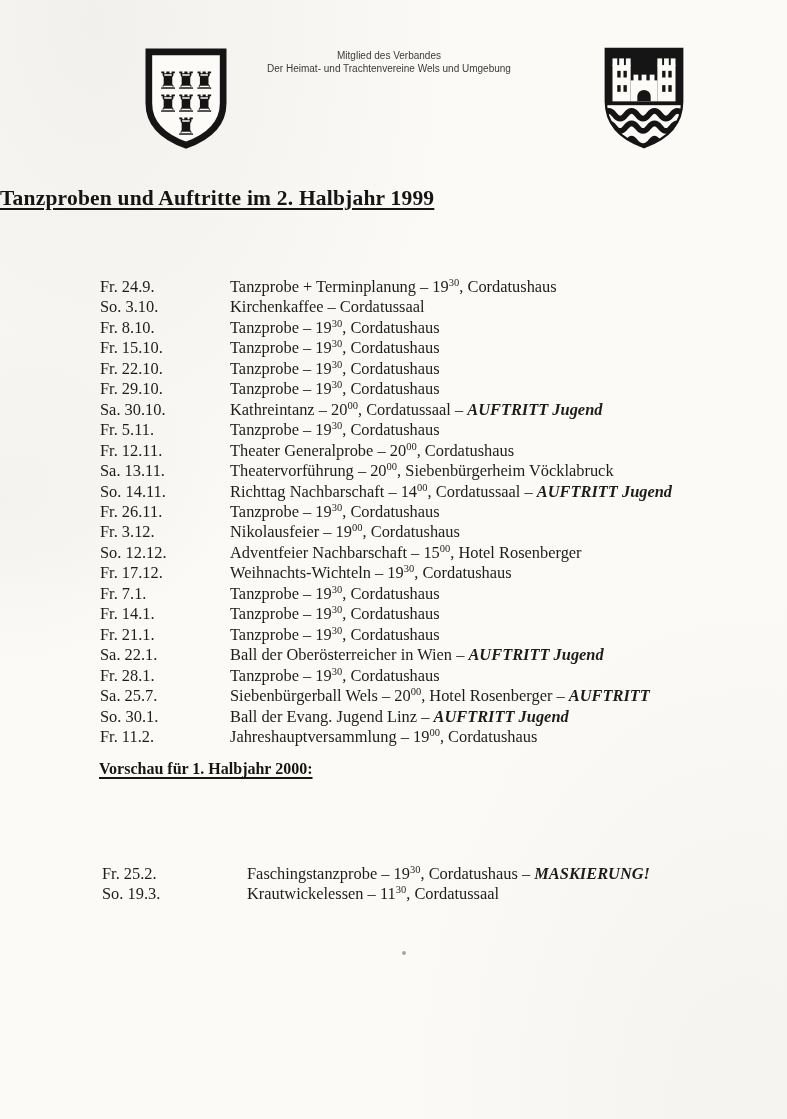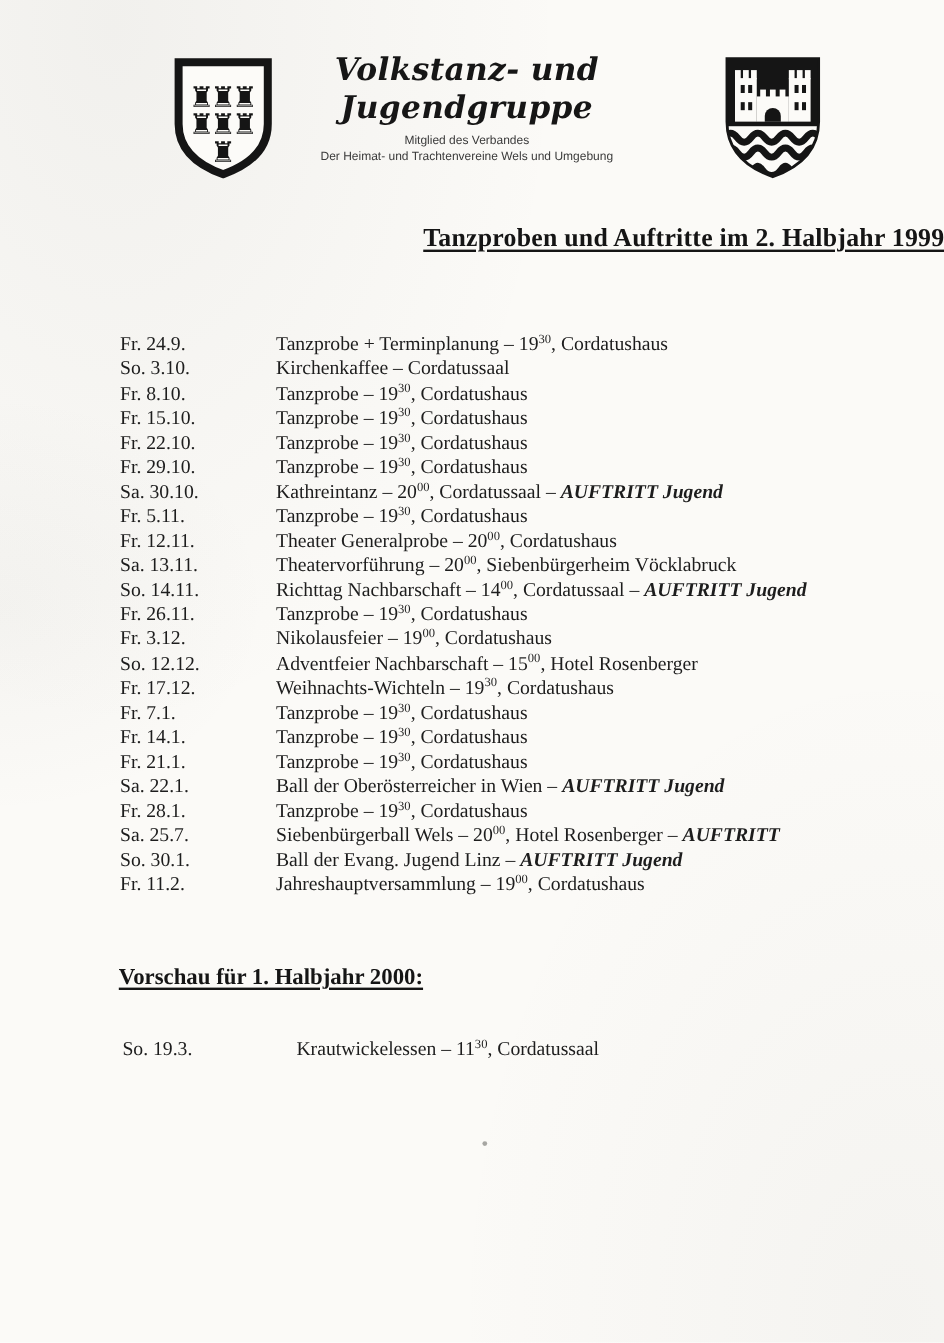--- a/index.html
+++ b/index.html
@@ -28,28 +28,28 @@
     letter-spacing:.3px;
   }
   .member{
     font-family:"Liberation Sans",sans-serif;
     font-size:10px;line-height:13px;color:#3a3a3a;
   }
   .member.first{margin-top:5px;}
   
   h1.doc-title{
     position:absolute;top:186px;left:0;right:0;margin:0;
-    text-align:right;
+    text-align:left;
     font-size:21.5px;font-weight:bold;color:#151515;
     text-decoration:underline;text-decoration-thickness:1.6px;text-underline-offset:3px;
     letter-spacing:.2px;
   }
   h2.preview-heading{
-    position:absolute;top:804px;left:99px;margin:0;
-    font-size:19px;font-weight:bold;color:#151515;
+    position:absolute;top:760px;left:99px;margin:0;
+    font-size:16px;font-weight:bold;color:#151515;
     text-decoration:underline;text-decoration-thickness:1.5px;text-underline-offset:3px;
   }
   
   .schedule{position:absolute;font-size:16.4px;color:#1d1d1d;}
   .schedule.main{left:100px;top:277px;}
   .schedule.preview{left:102px;top:864px;}
   .row{display:flex;line-height:20.45px;white-space:nowrap;}
   .date{width:130px;flex:none;}
   .preview .date{width:145px;}
   .event sup{font-size:10.5px;line-height:0;vertical-align:6px;letter-spacing:0;}
@@ -74,21 +74,20 @@
           <text x="64" y="43">♜</text>
         <text x="26" y="67">♜</text>
           <text x="45" y="67">♜</text>
           <text x="64" y="67">♜</text>
         <text x="45" y="91">♜</text>
       </g>
     </svg>
   </div>
 
   <div class="org">
-    <div class="org-line">Volkstanz- und Jugendgruppe</div>
     <div class="member first">Mitglied des Verbandes</div>
     <div class="member">Der Heimat- und Trachtenvereine Wels und Umgebung</div>
   </div>
 
   <div class="crest-right">
     <svg viewBox="0 0 90 110" width="86" height="105" aria-hidden="true">
       <defs>
         <clipPath id="welsShield">
             <path d="M5 3 H85 V58 Q85 92 45 106 Q5 92 5 58 Z"></path>
           </clipPath>
@@ -222,19 +221,23 @@
       </div>
       <div class="row">
         <span class="date">Fr. 11.2.</span>
         <span class="event">Jahreshauptversammlung – 19<sup>00</sup>, Cordatushaus</span>
       </div>
     </section>
 
   <h2 class="preview-heading">Vorschau für 1. Halbjahr 2000:</h2>
   <section class="schedule preview" id="preview-rows">
       <div class="row">
+        <span class="date">Fr. 25.2.</span>
+        <span class="event">Faschingstanzprobe – 19<sup>30</sup>, Cordatushaus – <span class="em">MASKIERUNG!</span></span>
+      </div>
+      <div class="row">
         <span class="date">So. 19.3.</span>
         <span class="event">Krautwickelessen – 11<sup>30</sup>, Cordatussaal</span>
       </div>
     </section>
 
   <div class="speck"></div>
 </div>
 
 </body></html>

